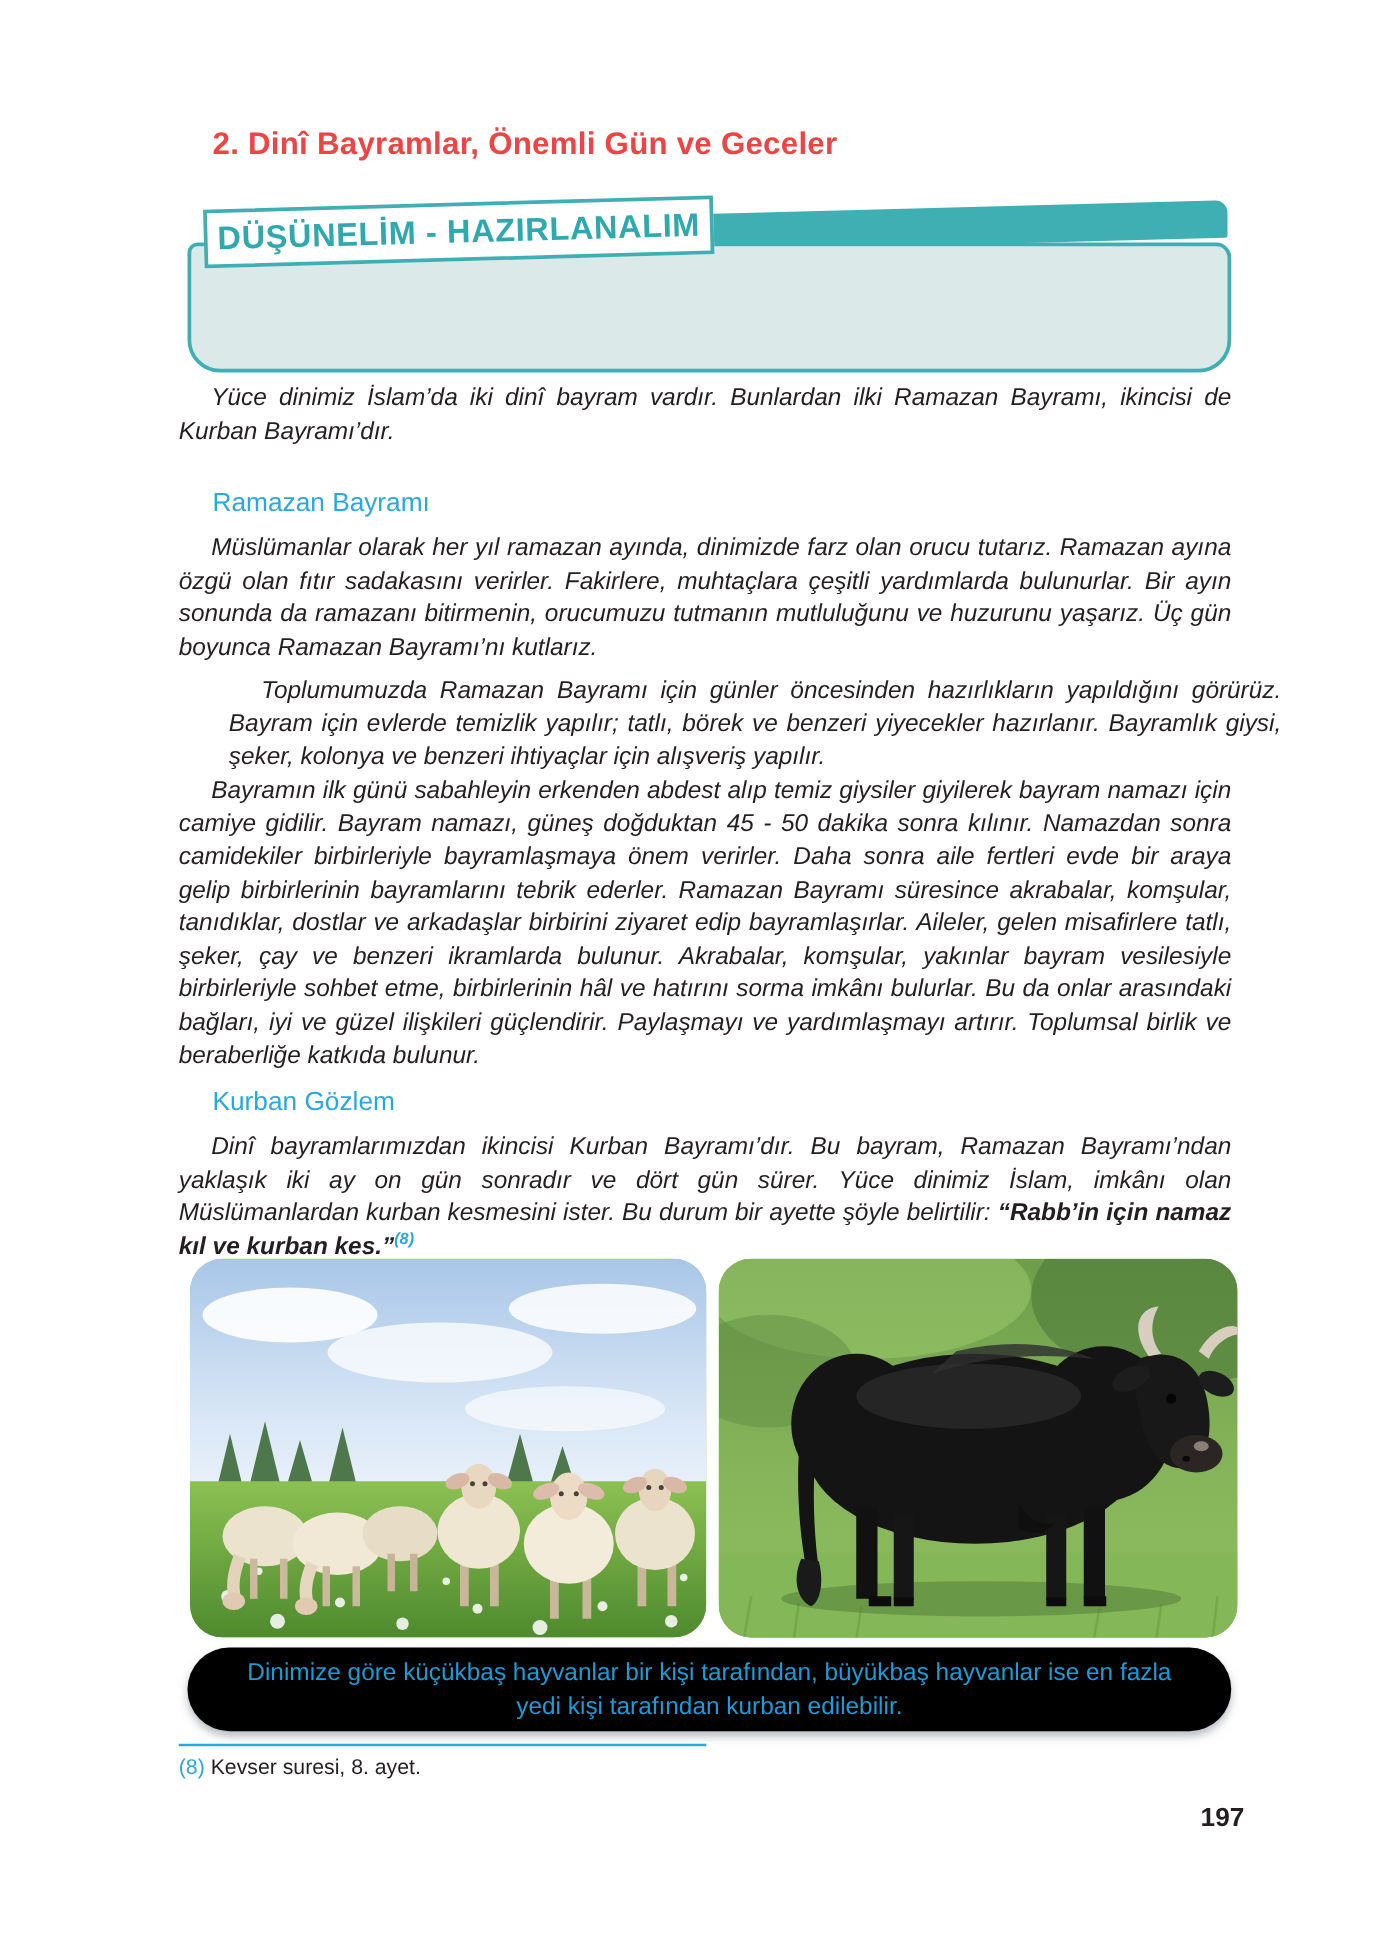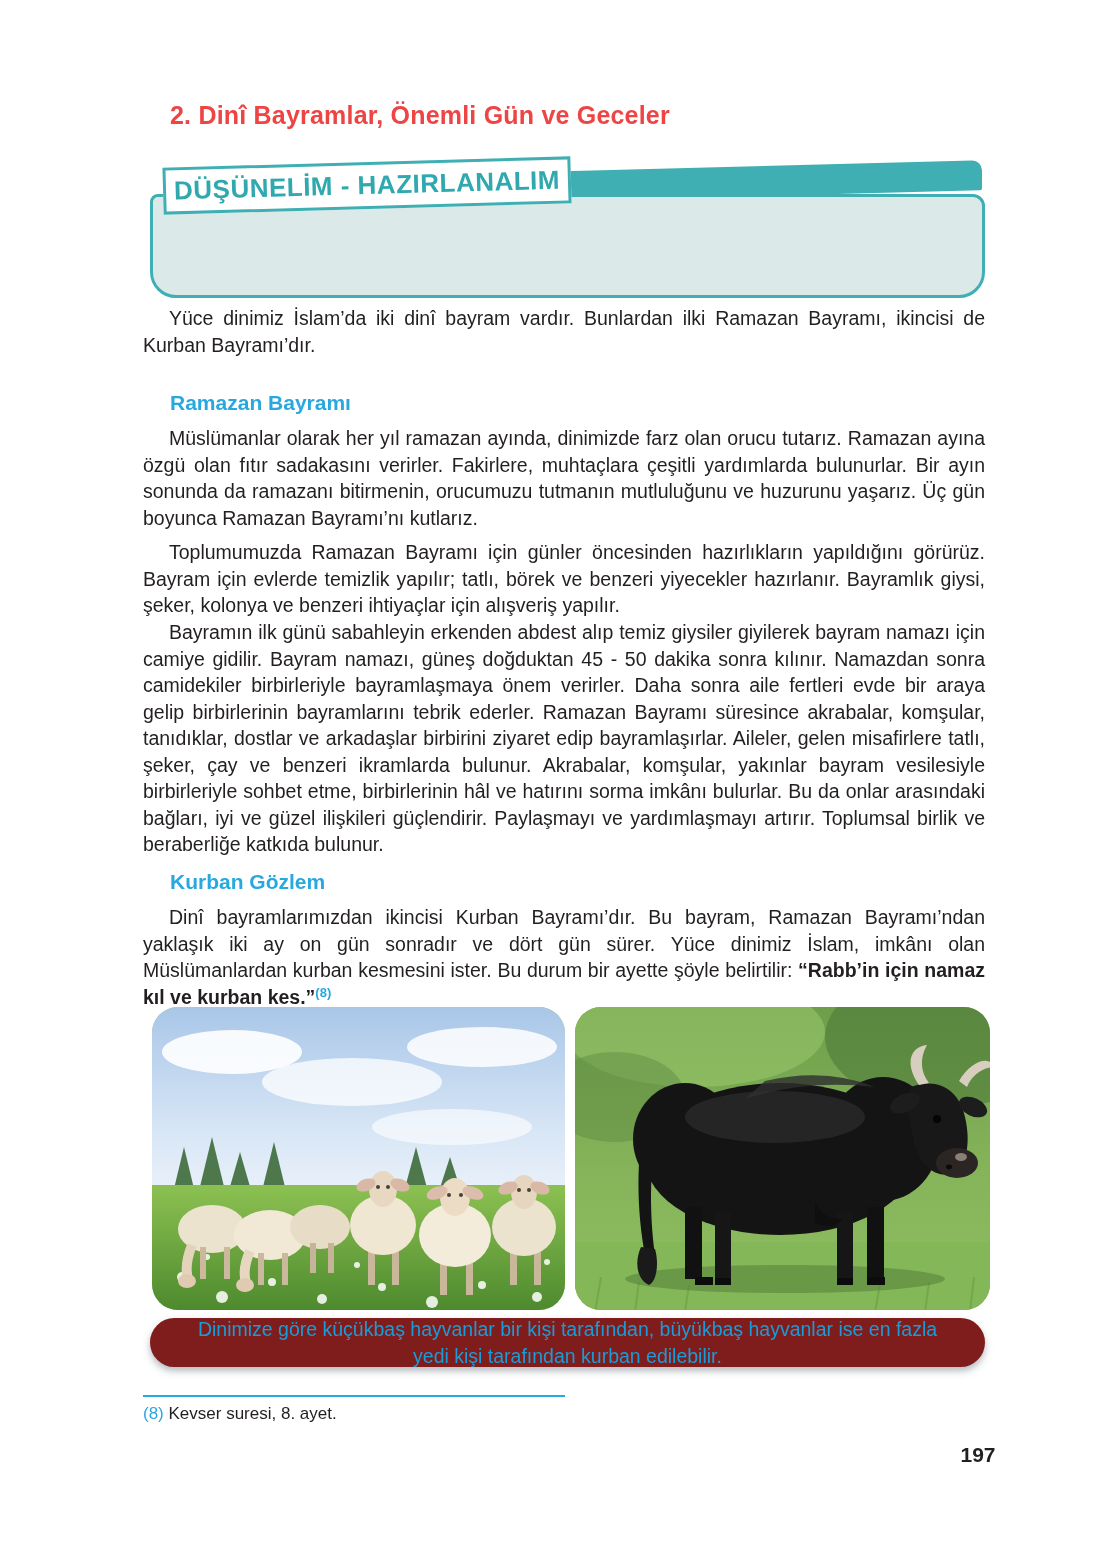--- a/index.html
+++ b/index.html
@@ -31,48 +31,48 @@
     font-size:26px; font-weight:bold; color:#2fa9ae; letter-spacing:0.5px;
   }
   .tb-text {
     position:absolute; left:16px; right:14px; top:54px;
     font-size:19.5px; line-height:37px; text-indent:26px; text-align:justify;
     margin:0; color:#2a2a2a;
   }
   
   .para {
     position:absolute; left:143px; width:842px; margin:0;
-    font-size:19.5px; line-height:26.5px; text-align:justify; text-indent:26px;
+    font-size:19.5px; line-height:26.5px; text-align:justify; text-indent:26px;font-style:italic;
   }
   .sec-heading {
     position:absolute; left:170px; margin:0;
-    font-size:21px; font-weight:bold; color:#29a8e0;text-align:center;
+    font-size:21px; font-weight:normal; color:#29a8e0;text-align:center;
   }
   .intro   { top:305px; }
   .r-head  { top:391px; }
   .r-p1    { top:425px; }
-  .r-p2    { top:539px; }
+  .r-p2    { top:539px;margin-left:40px; }
   .r-p3    { top:619px; }
   .k-head  { top:870px; }
   .k-p1    { top:904px; }
   .k-quote { font-weight:bold; }
   .k-ref   { color:#29a8e0; font-weight:bold; font-size:13px; }
   sup { line-height:0; }
   
   .photo {
     position:absolute; top:1007px; height:303px; border-radius:26px;
     overflow:hidden; background:#9bc46e;
   }
   .photo svg { display:block; }
   .photo-sheep { left:152px; width:413px; }
   .photo-bull  { left:575px; width:415px; }
   
   .caption-box {
-    position:absolute; left:150px; top:1318px; width:835px; height:49px;
-    background:#7f1d1d; border-radius:34px;
+    position:absolute; left:150px; top:1318px; width:835px; height:67px;
+    background:#000000; border-radius:34px;
     box-shadow:0 4px 7px rgba(110,120,130,0.5);
     display:flex; align-items:center; justify-content:center;
   }
   .caption-text {
     width:770px; margin:0; text-align:center;
     font-size:19.5px; line-height:27px; color:#1a9cd8;
   }
   
   .footnote-rule {
     position:absolute; left:143px; top:1395px; width:422px; height:2px;

